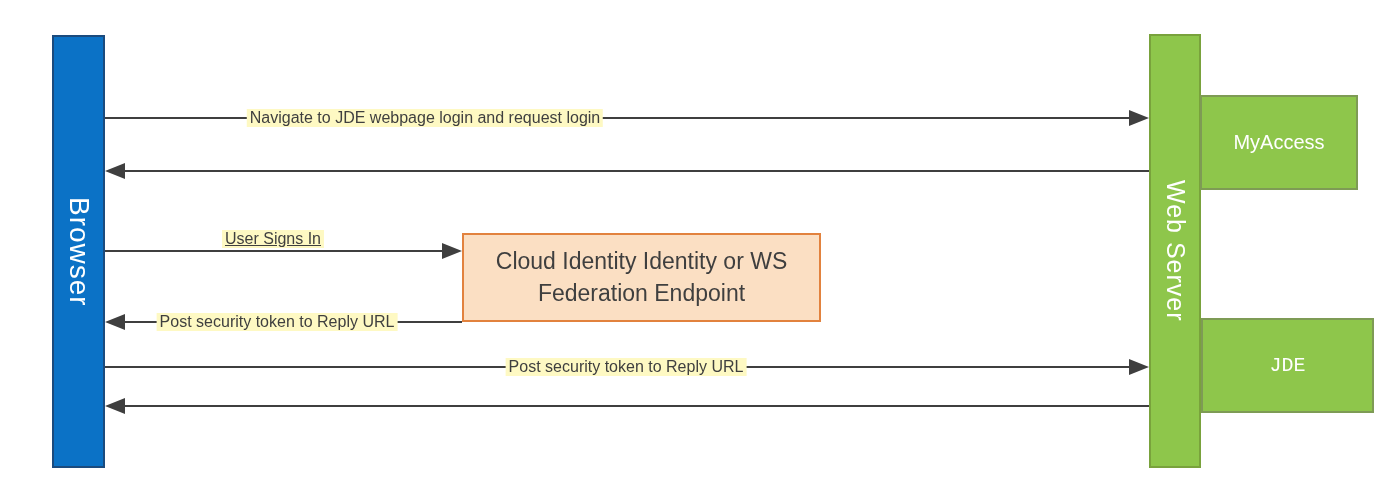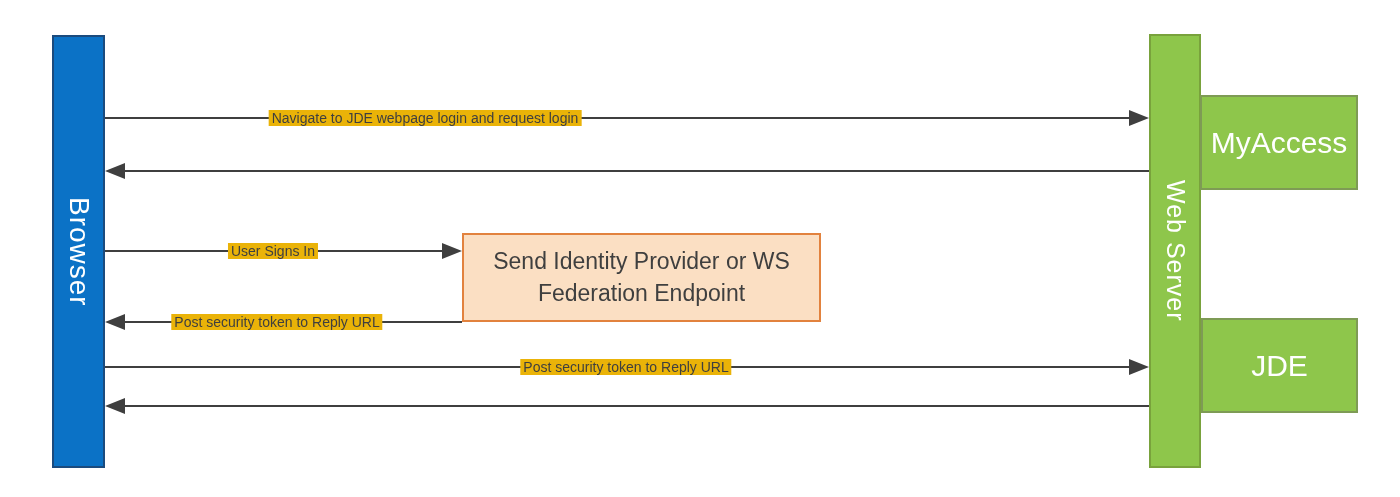--- a/index.html
+++ b/index.html
@@ -11,50 +11,50 @@
   .node{position:absolute;box-sizing:border-box;display:flex;align-items:center;justify-content:center;}
   .lifeline-label{
     writing-mode:vertical-rl;text-orientation:mixed;
     color:#ffffff;letter-spacing:1px;white-space:nowrap;
   }
   .node-browser{left:52px;top:35px;width:53px;height:433px;background:#0b72c6;border:2px solid #1b4b7e;}
   .node-browser .lifeline-label{font-size:28px;}
   .node-webserver{left:1149px;top:34px;width:52px;height:434px;background:#8ec64b;border:2px solid #79a23c;}
   .node-webserver .lifeline-label{font-size:25px;}
   .node-myaccess{left:1200px;top:95px;width:158px;height:95px;background:#8ec64b;border:2px solid #7e9b55;}
-  .node-jde{left:1201px;top:318px;width:157px;height:95px;background:#8ec64b;border:2px solid #7e9b55;}
-  .attached-label{color:#ffffff;font-size:30px;}
+  .node-jde{left:1201px;top:318px;width:173px;height:95px;background:#8ec64b;border:2px solid #7e9b55;font-family:Liberation Mono, monospace;}
+  .attached-label{color:#ffffff;font-size:20px;}
   .node-idp{
     left:462px;top:233px;width:359px;height:89px;
     background:#fbdfc3;border:2px solid #e2823e;
     text-align:center;
   }
   .idp-label{color:#3f3f3f;font-size:23px;line-height:1.35;padding:0 8px;}
   
   .line{position:absolute;height:2px;background:#3f3f3f;}
   .head{position:absolute;width:0;height:0;}
   .head-right{border-top:8px solid transparent;border-bottom:8px solid transparent;border-left:20px solid #3f3f3f;}
   .head-left{border-top:8px solid transparent;border-bottom:8px solid transparent;border-right:20px solid #3f3f3f;}
   .msg-label{
     position:absolute;transform:translate(-50%,-50%);
-    background:#eab308;padding:0 3px;white-space:nowrap;
-    font-size:14px;color:#3f3f3f;
+    background:#fef9c3;padding:0 3px;white-space:nowrap;
+    font-size:16px;color:#3f3f3f;
   }
   
   .m1-line{left:105px;top:117px;width:1026px;}
   .m1-head{left:1129px;top:110px;}
   .m1-label{left:425px;top:118px;}
   
   .m2-line{left:124px;top:170px;width:1025px;}
   .m2-head{left:105px;top:163px;}
   .m2-label{left:718px;top:171px;}
   
   .m3-line{left:105px;top:250px;width:339px;}
   .m3-head{left:442px;top:243px;}
-  .m3-label{left:273px;top:251px;}
+  .m3-label{left:273px;top:239px;text-decoration:underline;}
   
   .m4-line{left:124px;top:321px;width:338px;}
   .m4-head{left:105px;top:314px;}
   .m4-label{left:277px;top:322px;}
   
   .m5-line{left:105px;top:366px;width:1026px;}
   .m5-head{left:1129px;top:359px;}
   .m5-label{left:626px;top:367px;}
   
   .m6-line{left:124px;top:405px;width:1025px;}
@@ -76,21 +76,21 @@
 
   <div class="node node-myaccess">
     <span class="attached-label">MyAccess</span>
   </div>
 
   <div class="node node-jde">
     <span class="attached-label">JDE</span>
   </div>
 
   <div class="node node-idp">
-    <span class="idp-label">Send Identity Provider or WS Federation Endpoint</span>
+    <span class="idp-label">Cloud Identity Identity or WS Federation Endpoint</span>
   </div>
 
   <div class="line m1-line"></div>
   <div class="head head-right m1-head"></div>
   <span class="msg-label m1-label">Navigate to JDE webpage login and request login</span>
 
   <div class="line m2-line"></div>
   <div class="head head-left m2-head"></div>
 
   <div class="line m3-line"></div>

